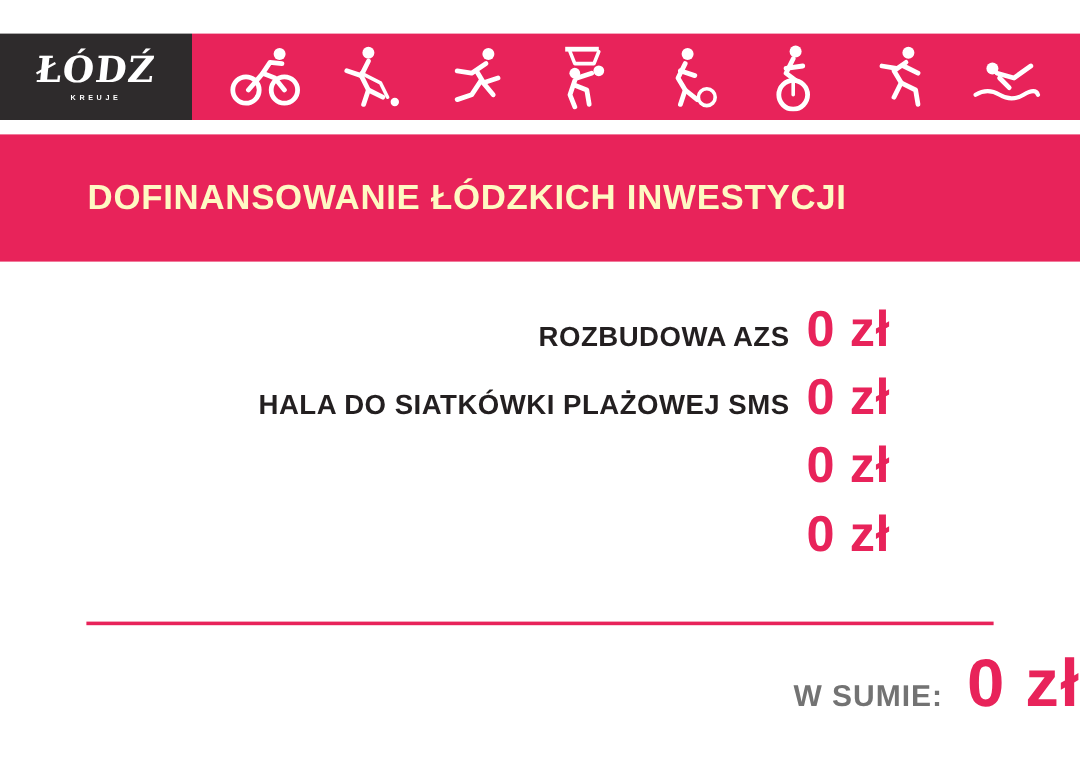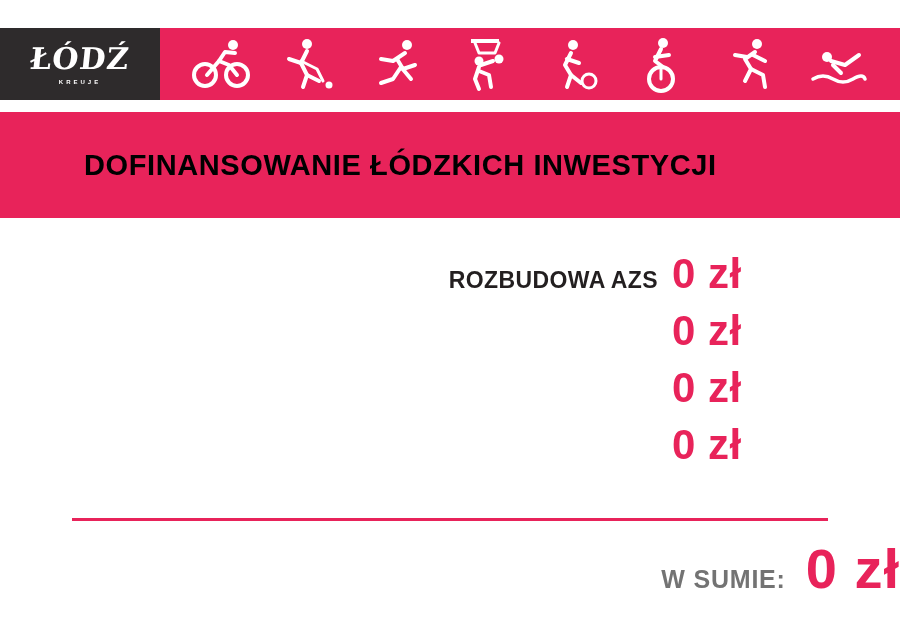--- a/index.html
+++ b/index.html
@@ -84,27 +84,28 @@
     position: absolute;
     top: 112px;
     left: 0;
     width: 900px;
     height: 106px;
     background: #e8235a;
     display: flex;
     align-items: center;
   }
   .headline {
-    color: #000000;
+    color: #fef9c3;
     font-size: 29px;
     font-weight: 700;
     letter-spacing: 0.6px;
     line-height: 1.33;
-    padding-left: 84px;
+    padding-left: 61px;
     text-transform: uppercase;
+    margin-left: 12px;
   }
 
   
   .items {
     position: absolute;
     top: 250px;
     left: 0;
     width: 900px;
   }
   .item-row {
@@ -294,20 +295,21 @@
   </div>
 
   <div class="items">
 
     <div class="item-row">
       <span class="item-label">ROZBUDOWA AZS</span>
       <span class="item-amount">0 zł</span>
     </div>
 
     <div class="item-row">
+      <span class="item-label">HALA DO SIATKÓWKI PLAŻOWEJ SMS</span>
       <span class="item-amount">0 zł</span>
     </div>
 
     <div class="item-row">
       <span class="item-amount">0 zł</span>
     </div>
 
     <div class="item-row">
       <span class="item-amount">0 zł</span>
     </div>

